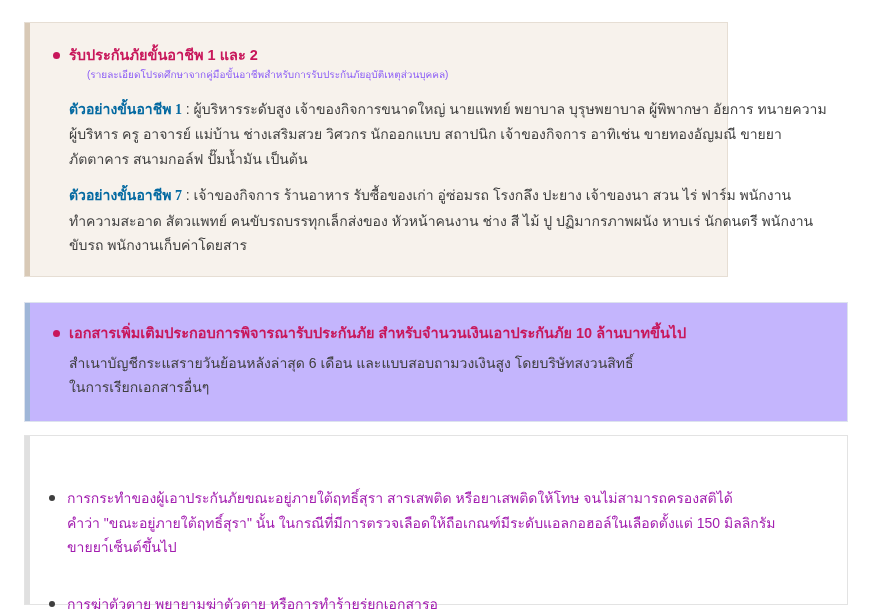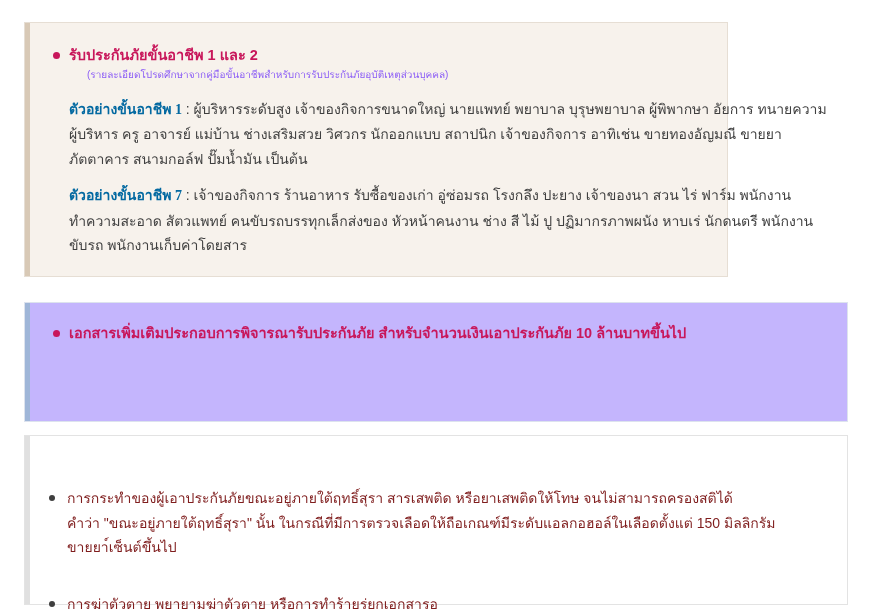--- a/index.html
+++ b/index.html
@@ -147,21 +147,21 @@
   .excl-list {
     margin: 10px 0 0 0;
     padding: 0;
     list-style: none;
   }
   .excl-list li {
     position: relative;
     padding-left: 22px;
     font-size: 14px;
     line-height: 1.75;
-    color: #7f1d1d;
+    color: #a21caf;
     margin-bottom: 6px;
     margin-top: 32px;
   }
   .excl-list li .sq {
     position: absolute;
     left: 4px;
     top: 9px;
     width: 6px;
     height: 6px;
     border-radius: 50%;
@@ -195,20 +195,24 @@
       </div>
     </div>
   </div>
 
   <div class="panel panel-blue">
     <div class="accent-bar accent-blue"></div>
     <div class="blue-inner">
       <div class="bullet-head">
         <span class="dot"></span>
         <span>เอกสารเพิ่มเติมประกอบการพิจารณารับประกันภัย สำหรับจำนวนเงินเอาประกันภัย 10 ล้านบาทขึ้นไป</span>
+      </div>
+      <div class="body-text para">
+        <span class="indent">สำเนาบัญชีกระแสรายวันย้อนหลังล่าสุด 6 เดือน และแบบสอบถามวงเงินสูง โดยบริษัทสงวนสิทธิ์</span>
+        <span class="indent">ในการเรียกเอกสารอื่นๆ</span>
       </div>
     </div>
   </div>
 
   <div class="panel panel-white">
     <div class="accent-bar accent-white"></div>
     <div class="white-inner">
       <ul class="excl-list">
         <li>
           <span class="sq"></span>

